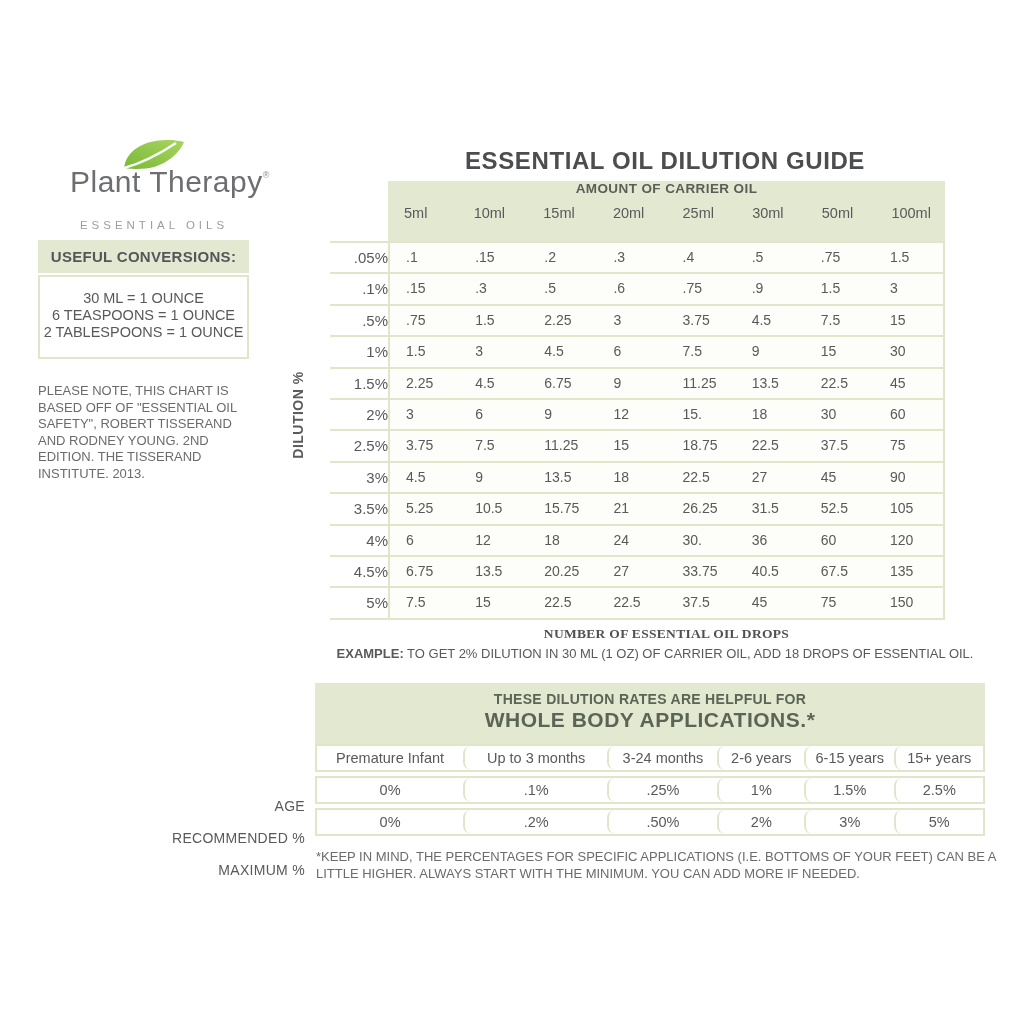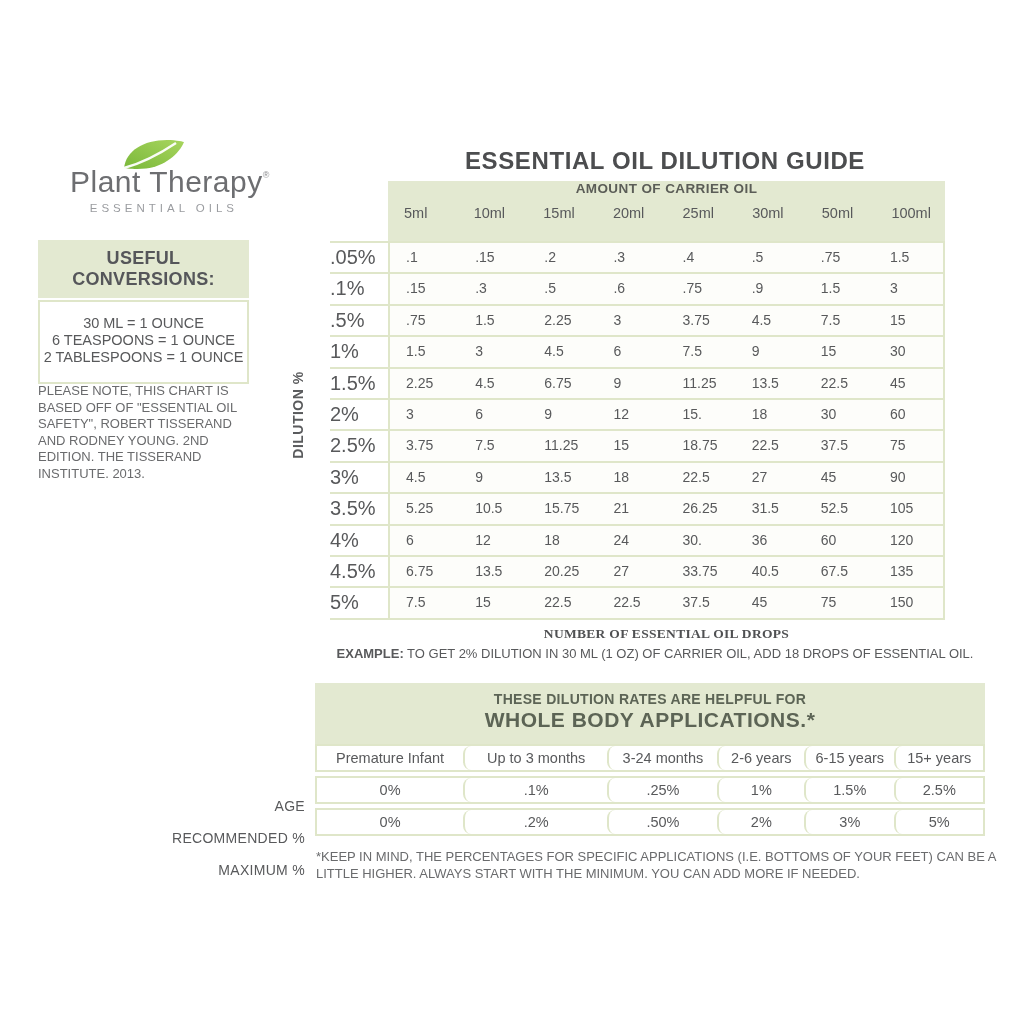--- a/index.html
+++ b/index.html
@@ -13,41 +13,41 @@
   html,body{margin:0;padding:0;background:#fff;}
   .canvas{
     position:relative;width:1024px;height:1024px;background:#fff;overflow:hidden;
     font-family:"Liberation Sans", sans-serif;color:var(--txt);
   }
   
   .logo{position:absolute;left:70px;top:138px;width:168px;text-align:center;}
   .logo .leaf{display:block;margin:0 auto -7px;width:64px;height:34px;}
   .logo .wordmark{font-size:30px;color:#6d6e71;letter-spacing:.5px;white-space:nowrap;}
   .logo .wordmark sup{font-size:9px;vertical-align:14px;color:#8a8b8e;}
-  .logo .tagline{font-size:11.5px;letter-spacing:4px;color:#9a9ca0;margin-top:3px;text-align:right;}
+  .logo .tagline{font-size:11.5px;letter-spacing:4px;color:#9a9ca0;margin-top:20px;}
   
   .title{position:absolute;left:345px;top:147px;width:640px;text-align:center;
     font-size:24px;font-weight:bold;letter-spacing:.6px;color:var(--txt-heading);}
   
   .conv{position:absolute;left:38px;top:240px;width:211px;}
   .conv-head{background:var(--green-bg);padding:8px 0;text-align:center;
-    font-weight:bold;font-size:18px;color:#55565a;letter-spacing:.3px;}
+    font-weight:bold;font-size:15px;color:#55565a;letter-spacing:.3px;}
   .conv-body{margin-top:2px;border:2px solid var(--green-line);padding:13px 2px 16px;
     text-align:center;font-size:14.5px;color:var(--txt);line-height:17px;}
   
   .source-note{position:absolute;left:38px;top:383px;width:250px;font-size:13px;
     line-height:16.5px;color:var(--txt-note);white-space:pre-line;}
   
   .carrier-header{position:absolute;left:388px;top:181px;width:557px;background:var(--green-bg);box-sizing:border-box;height:60px;}
   .carrier-title{text-align:center;font-weight:bold;font-size:13.5px;color:#5b5d57;
     letter-spacing:.4px;}
   .carrier-cols{display:grid;grid-template-columns:repeat(8,1fr);padding:9px 0 0;}
   .col-h{font-size:14.5px;color:var(--txt);padding-left:16px;}
   .dilution-col{position:absolute;left:330px;top:241px;width:58px;border-top:2px solid var(--green-line);box-sizing:content-box;}
-  .dilution-cell{height:29.4px;line-height:29.4px;text-align:left;font-size:20px;
+  .dilution-cell{height:29.4px;line-height:29.4px;text-align:right;font-size:15px;
     color:var(--txt);border-bottom:2px solid var(--green-line);}
   .drops-grid{position:absolute;left:388px;top:241px;width:557px;box-sizing:border-box;
     border-left:2px solid var(--green-line);border-right:2px solid var(--green-line);
     border-top:2px solid var(--green-line);background:#fdfdfa;}
   .drops-row{display:grid;grid-template-columns:repeat(8,1fr);height:29.4px;
     line-height:29.4px;border-bottom:2px solid var(--green-line);}
   .drop-cell{font-size:14px;color:var(--txt);padding-left:16px;white-space:nowrap;}
   .dilution-rotated{position:absolute;left:252px;top:407px;width:92px;text-align:center;
     transform:rotate(-90deg);font-weight:bold;font-size:14px;letter-spacing:.5px;color:#5a5b5d;}
   .drops-caption{position:absolute;left:388px;top:626px;width:557px;text-align:center;

